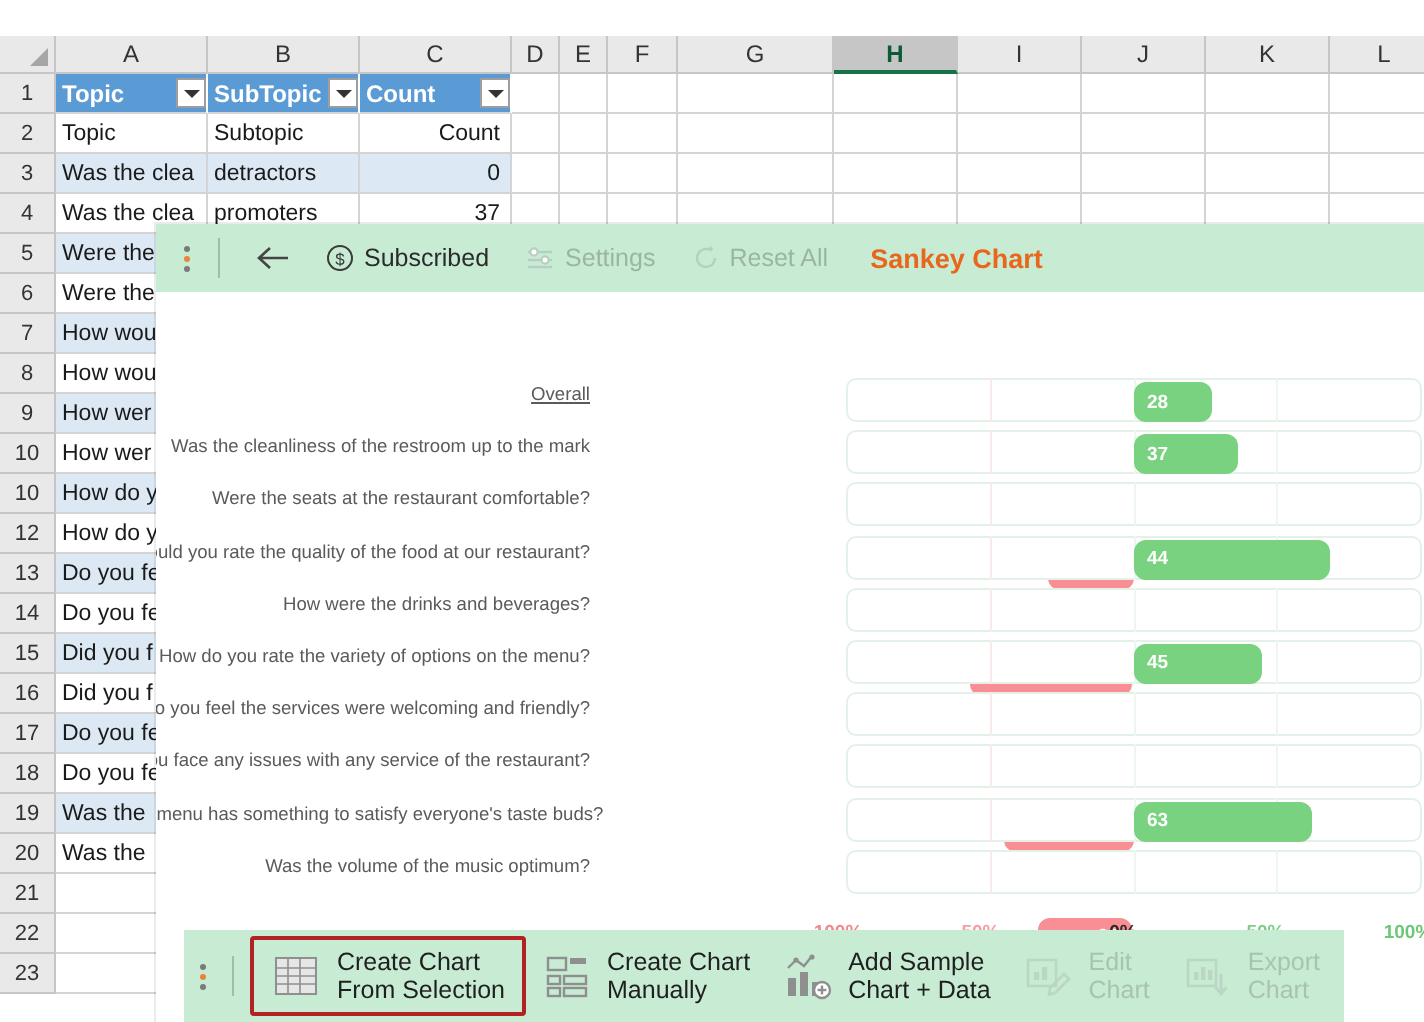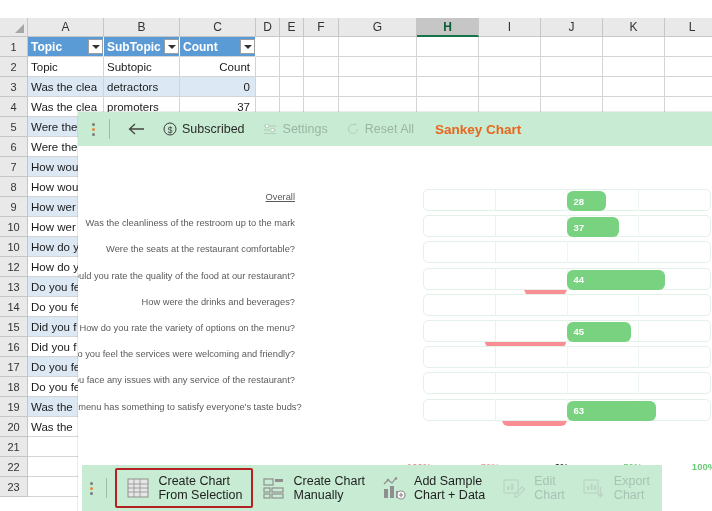--- a/index.html
+++ b/index.html
@@ -129,21 +129,21 @@
   .bar-seg.neg { background: #f98f94; justify-content: flex-end; padding-right: 7px; margin-top: 32px; }
 
   .axis { position: absolute; left: 341px; top: 315px; width: 285px; height: 14px; }
   .axis span {
     position: absolute; font-size: 9.5px; font-weight: bold; transform: translateX(-50%);
     white-space: nowrap;
   }
 
   
   .bottombar {
-    position: absolute; left: 4px; bottom: 0; width: 580px; height: 46px;
+    position: absolute; left: 14px; bottom: 0; width: 580px; height: 46px;
     background: #c8ebd3; display: flex; align-items: center; padding: 0 4px;
   }
   .bb-item {
     display: flex; align-items: center; gap: 7px; padding: 4px 8px;
     font-size: 12.5px; line-height: 14px; color: #1f1f1f; cursor: pointer; white-space: nowrap;
   }
   .bb-item.selected { border: 2px solid #b22222; border-radius: 2px; }
   .bb-item.dim { color: #a8c3b3; }
   .bb-lbl { display: flex; flex-direction: column; }
   .ic { width: 26px; height: 24px; position: relative; flex: 0 0 26px; }
@@ -685,20 +685,31 @@
             <div class="clabel">Do you feel that the menu has something to satisfy everyone's taste buds?</div>
             <div class="track">
               <div class="tick red" style="left: 71.25px;"></div>
               <div class="tick" style="left: 142.5px;"></div>
               <div class="tick" style="left: 213.75px;"></div>
               <div class="bar-seg pos" style="left: 142.5px; width: 89.775px;">
                 <span>63</span>
               </div>
             </div>
           </div>
+          <div class="crow">
+            <div class="clabel">Was the volume of the music optimum?</div>
+            <div class="track">
+              <div class="tick red" style="left: 71.25px;"></div>
+              <div class="tick" style="left: 142.5px;"></div>
+              <div class="tick" style="left: 213.75px;"></div>
+              <div class="bar-seg neg" style="left: 95.475px; width: 47.025px;">
+                <span>33</span>
+              </div>
+            </div>
+          </div>
         </div>
       <div class="axis" id="chartaxis">
           <span style="left: 0px; color: rgb(240, 138, 143);">100%</span>
           <span style="left: 71.25px; color: rgb(243, 160, 164);">50%</span>
           <span style="left: 142.5px; color: rgb(43, 43, 43);">0%</span>
           <span style="left: 213.75px; color: rgb(127, 206, 135);">50%</span>
           <span style="left: 285px; color: rgb(108, 199, 119);">100%</span>
         </div>
     </div>
 

